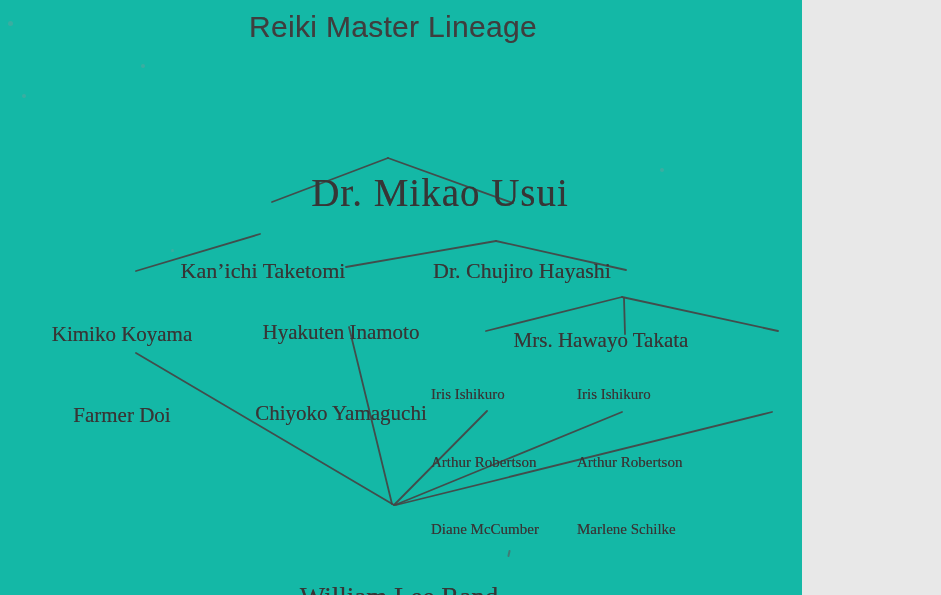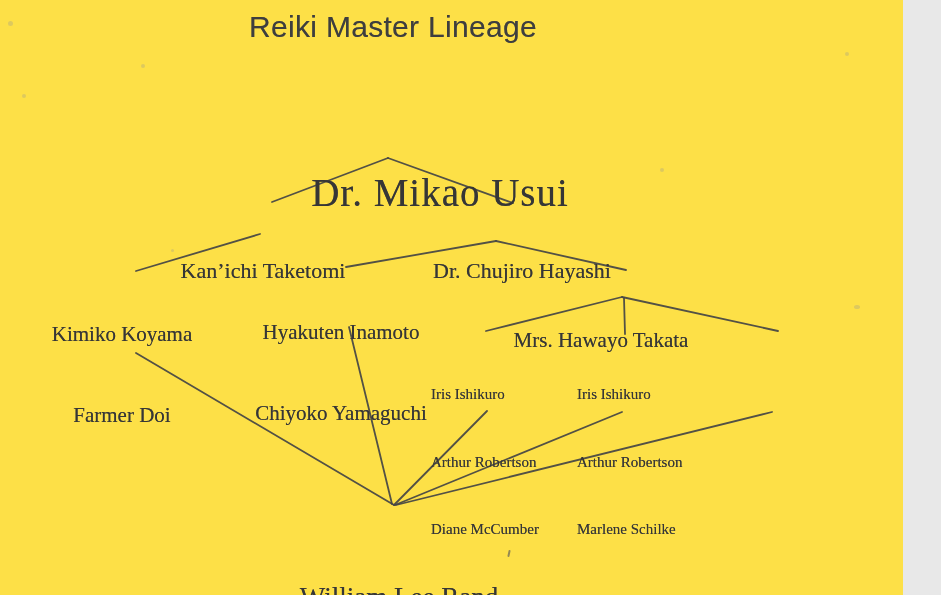--- a/index.html
+++ b/index.html
@@ -1,19 +1,19 @@
 <!DOCTYPE html>
 <html><head>
 <meta charset="utf-8">
 <style>
   html,body{margin:0;padding:0;background:#e8e8e8;}
   #page{
     position:relative;
-    width:903px;height:595px;
-    background:#fde047;
+    width:802px;height:595px;
+    background:#14b8a6;
     overflow:hidden;
     font-family:"Liberation Serif","DejaVu Serif",serif;
   }
   #edges{position:absolute;left:0;top:0;width:941px;height:595px;}
   #edges line{stroke:#454545;stroke-width:1.8;stroke-linecap:round;opacity:.92;}
   .node{
     position:absolute;
     color:#363636;
     text-shadow:0 0 .6px rgba(70,70,70,.75);
     text-align:center;

